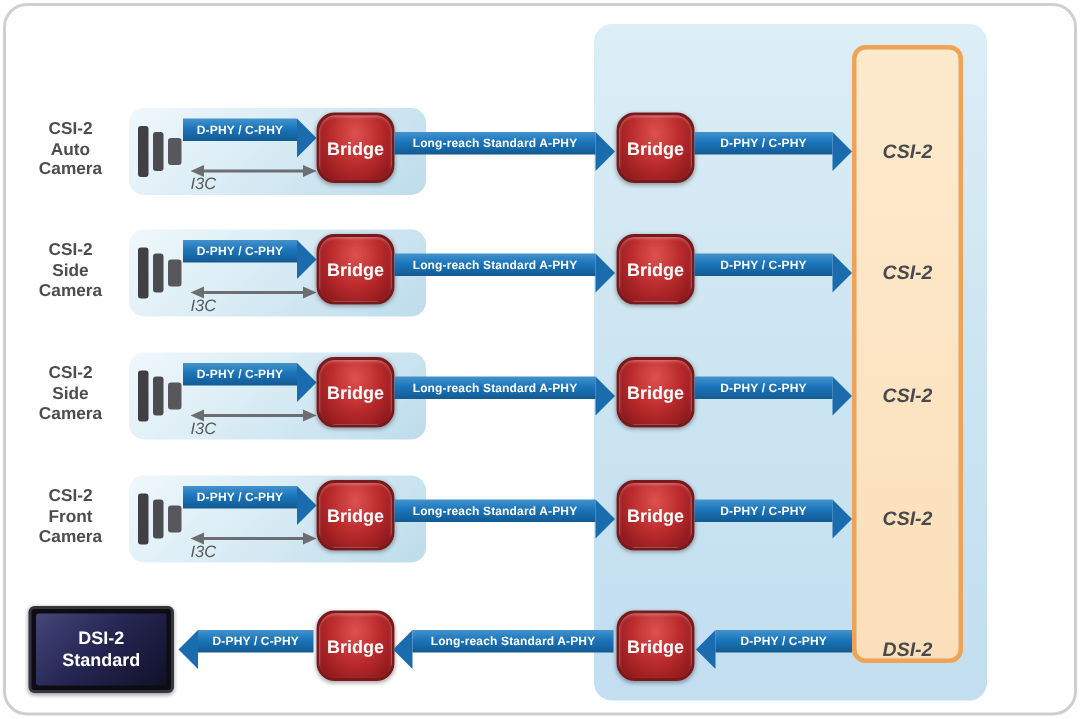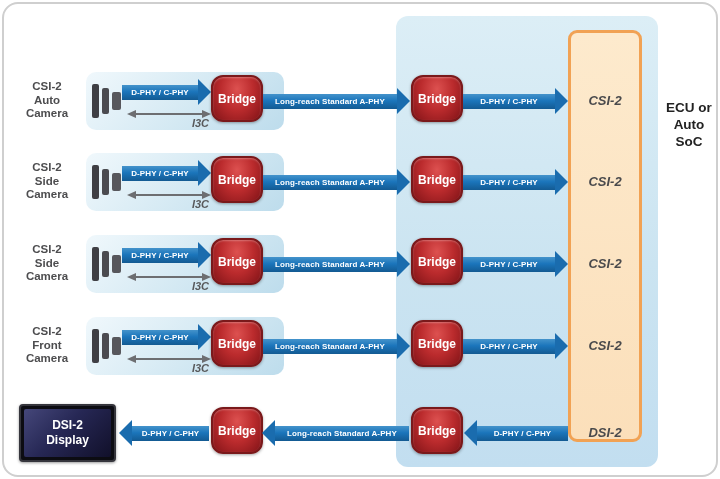--- a/index.html
+++ b/index.html
@@ -29,40 +29,40 @@
     position:absolute;left:4px;top:calc(var(--c) - 21px);width:78px;
     text-align:center;font-size:11.5px;font-weight:bold;color:#4d4d4f;line-height:1.18;
   }
   .sub-panel{
     position:absolute;left:82px;top:calc(var(--c) - 29px);width:198px;height:58px;
     border-radius:10px;
     background:linear-gradient(135deg,#f0f8fc 0%,#d4e9f3 55%,#bddcec 100%);
   }
   .cam-icon{position:absolute;left:88px;top:calc(var(--c) - 18px);}
   
-  .arrow{position:absolute;display:flex;align-items:center;height:26px;top:calc(var(--c) - 13px);}
+  .arrow{position:absolute;display:flex;align-items:flex-start;height:26px;top:calc(var(--c) - 13px);}
   .a1{left:118px;width:89px;top:calc(var(--c) - 22px);}
   .a2{left:259px;width:147px;}
   .a3{left:459px;width:105px;}
   .d1{left:115px;width:90px;}
   .d2{left:258px;width:147px;}
   .d3{left:460px;width:104px;}
   .abody{
     flex:1;height:15px;
     background:linear-gradient(180deg,#4493cb 0%,#1b75bb 45%,#135a92 100%);
     color:#fff;font-size:8px;font-weight:bold;white-space:nowrap;
     display:flex;align-items:center;justify-content:center;letter-spacing:.1px;
   }
   .ahead-r{width:0;height:0;border-top:13px solid transparent;border-bottom:13px solid transparent;border-left:13px solid #1a6cae;}
   .ahead-l{width:0;height:0;border-top:13px solid transparent;border-bottom:13px solid transparent;border-right:13px solid #1a6cae;}
   
   .i3c-line{position:absolute;left:123px;top:calc(var(--c) + 8px);}
   .i3c-text{
-    position:absolute;left:123px;top:calc(var(--c) + 16px);width:82px;text-align:right;
-    font-style:italic;font-weight:bold;font-size:11px;color:#58595b;
+    position:absolute;left:123px;top:calc(var(--c) + 16px);width:82px;text-align:left;
+    font-style:italic;font-weight:normal;font-size:11px;color:#58595b;
   }
   
   .bridge{
     position:absolute;width:52px;height:47px;top:calc(var(--c) - 26px);
     border-radius:12px;box-sizing:border-box;
     background:radial-gradient(ellipse at 50% 28%,#dd5150 0%,#bb2b2d 48%,#801317 100%);
     border:2px solid #7a191b;
     box-shadow:0 1px 3px rgba(0,0,0,.35), inset 0 1px 2px rgba(255,255,255,.3);
     color:#fff;font-weight:bold;font-size:12px;
     display:flex;align-items:center;justify-content:center;
@@ -88,25 +88,20 @@
   }
 </style>
 </head>
 <body>
 
 <div class="canvas">
 
   <div class="big-panel"></div>
   <div class="soc-box"></div>
 
-  <div class="ecu-label">
-    <div>ECU or</div>
-    <div>Auto</div>
-    <div>SoC</div>
-  </div>
 
   <div class="row" style="--c:65px">
     <div class="sub-panel"></div>
     <div class="row-label">
       <div>CSI-2</div>
       <div>Auto</div>
       <div>Camera</div>
     </div>
     <svg class="cam-icon" width="30" height="36">
       <rect x="0" y="1" width="7" height="34" rx="2" fill="#3f3f44"></rect>
@@ -238,21 +233,21 @@
       <div class="abody">D-PHY / C-PHY</div>
       <div class="ahead-r"></div>
     </div>
     <div class="soc-port">CSI-2</div>
   </div>
 
   <div class="row" style="--c:397px">
     <div class="display-box">
       <div class="display-screen">
         <div>DSI-2</div>
-        <div>Display</div>
+        <div>Standard</div>
       </div>
     </div>
     <div class="arrow d1">
       <div class="ahead-l"></div>
       <div class="abody">D-PHY / C-PHY</div>
     </div>
     <div class="bridge b1">Bridge</div>
     <div class="arrow d2">
       <div class="ahead-l"></div>
       <div class="abody">Long-reach Standard A-PHY</div>

